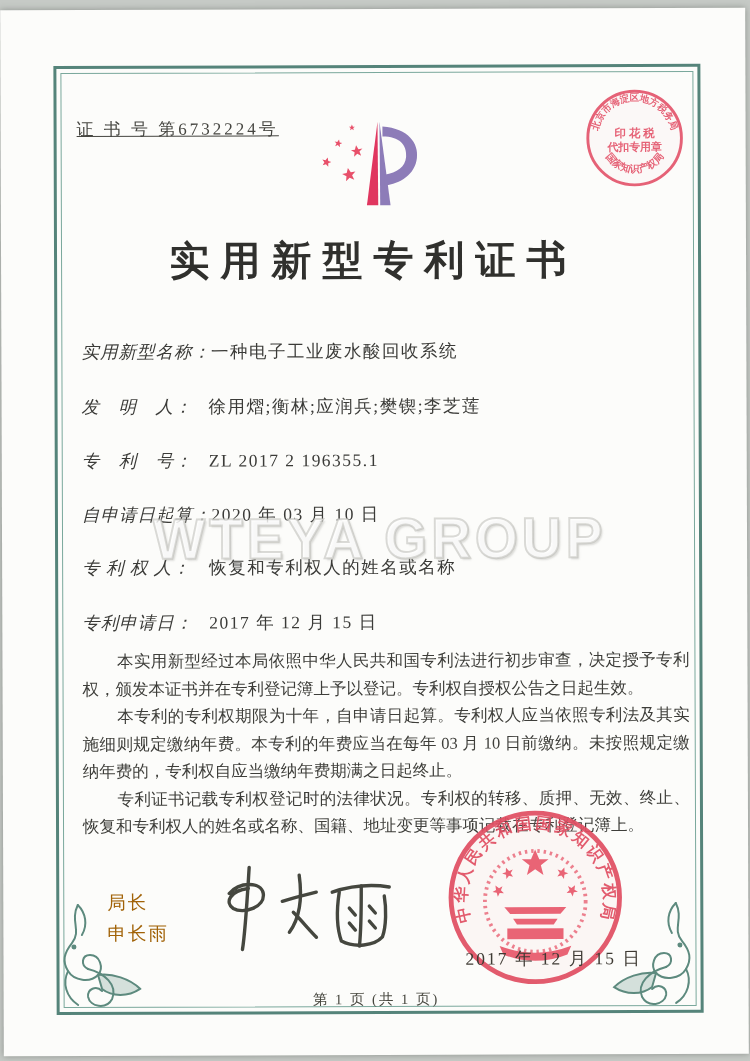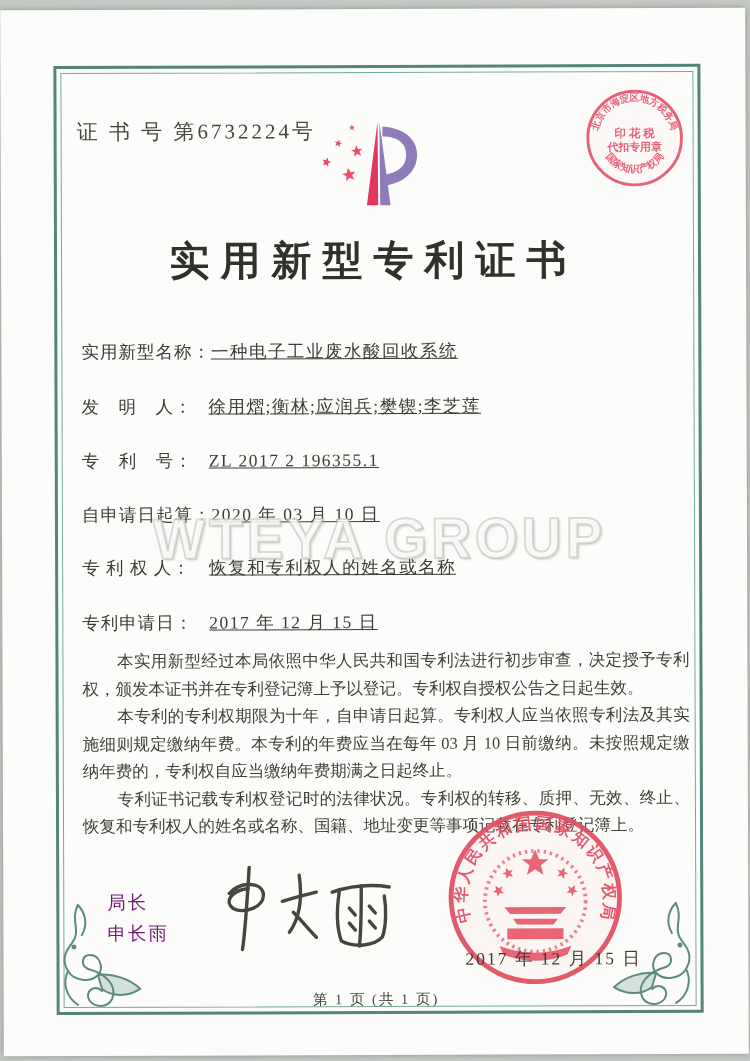--- a/index.html
+++ b/index.html
@@ -4,41 +4,41 @@
 <style>
   html,body{margin:0;padding:0;}
   body{background:#b9bdb9;font-family:"Liberation Serif","DejaVu Serif",serif;}
   .stage{position:relative;width:750px;height:1061px;background:#c6cac6;overflow:hidden;}
   .paper{position:absolute;left:2px;top:9px;right:3px;bottom:6px;background:#fcfcfa;
          box-shadow:0 0 6px rgba(90,95,90,.55);transform:rotate(-0.2deg);}
   .frame-outer{position:absolute;left:53px;top:56px;width:641px;height:943px;
                border:3px solid #55847a;}
   .frame-inner{position:absolute;left:4px;top:4px;right:4px;bottom:4px;
                border:1.5px solid #7aa89c;}
-  .cert-no{position:absolute;left:76px;top:108px;font-size:21px;letter-spacing:3px;color:#454540;}
+  .cert-no{position:absolute;left:76px;top:108px;font-size:17px;letter-spacing:3px;color:#454540;text-decoration:underline;}
   .logo{position:absolute;left:312px;top:102px;}
   .tax-stamp{position:absolute;left:582px;top:78px;opacity:.92;}
   .title{position:absolute;left:0;top:224px;width:100%;text-align:center;
          font-size:40px;font-weight:600;letter-spacing:11px;color:#30302d;}
   .fields{position:absolute;left:80px;top:0;width:600px;}
   .field-row{position:absolute;left:0;width:600px;font-size:17.5px;color:#3b3b38;white-space:nowrap;}
-  .f-label{display:inline-block;min-width:127px;letter-spacing:1px;}
-  .f-value{letter-spacing:1.5px;text-decoration:underline;}
+  .f-label{display:inline-block;min-width:127px;letter-spacing:1px;font-style:italic;}
+  .f-value{letter-spacing:1.5px;}
   .row-0{top:330px}.row-1{top:385px}.row-2{top:439px}.row-3{top:493px}.row-4{top:546px}.row-5{top:601px}
   .body-text{position:absolute;left:80px;top:638px;width:607px;font-size:16.5px;line-height:27.5px;
              color:#3e3e3a;text-align:justify;}
   .body-text p{margin:0;text-indent:2.1em;}
   .watermark{position:absolute;left:142px;top:496px;width:600px;z-index:6;
              font-family:"Liberation Sans","DejaVu Sans",sans-serif;
              font-weight:700;font-size:57px;letter-spacing:4px;
              color:rgba(255,255,255,.8);
              -webkit-text-stroke:2px rgba(188,188,182,.55);
              text-shadow:2px 2px 2px rgba(158,158,152,.35);
              transform:scaleX(.97);pointer-events:none;}
-  .issuer{position:absolute;left:104px;top:878px;font-size:18.5px;color:#701a75;line-height:31px;letter-spacing:2px;}
+  .issuer{position:absolute;left:104px;top:878px;font-size:18.5px;color:#a16207;line-height:31px;letter-spacing:2px;}
   .signature{position:absolute;left:200px;top:848px;}
   .main-seal{position:absolute;left:440px;top:797px;opacity:.93;z-index:2;}
   .seal-date{position:absolute;left:462px;top:938px;font-size:17.5px;letter-spacing:2px;
              color:#3e3a33;z-index:3;}
   .footer{position:absolute;left:0;top:981px;width:100%;text-align:center;
           font-size:14.5px;letter-spacing:2px;color:#47473f;}
   .flourish{position:absolute;z-index:1;}
   .fl-left{left:54px;top:893px;}
   .fl-right{left:588px;top:893px;}
 </style>

